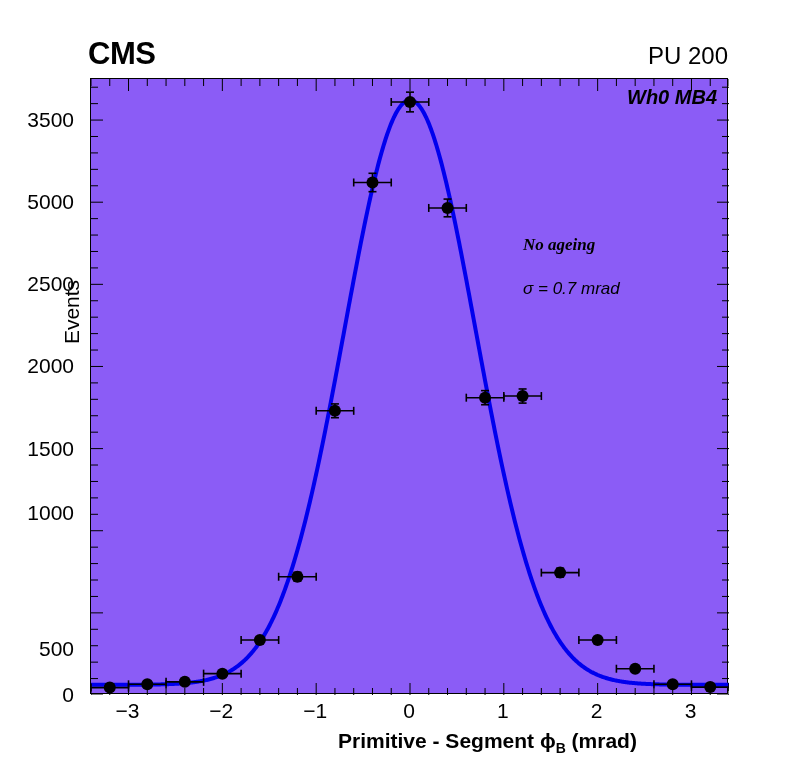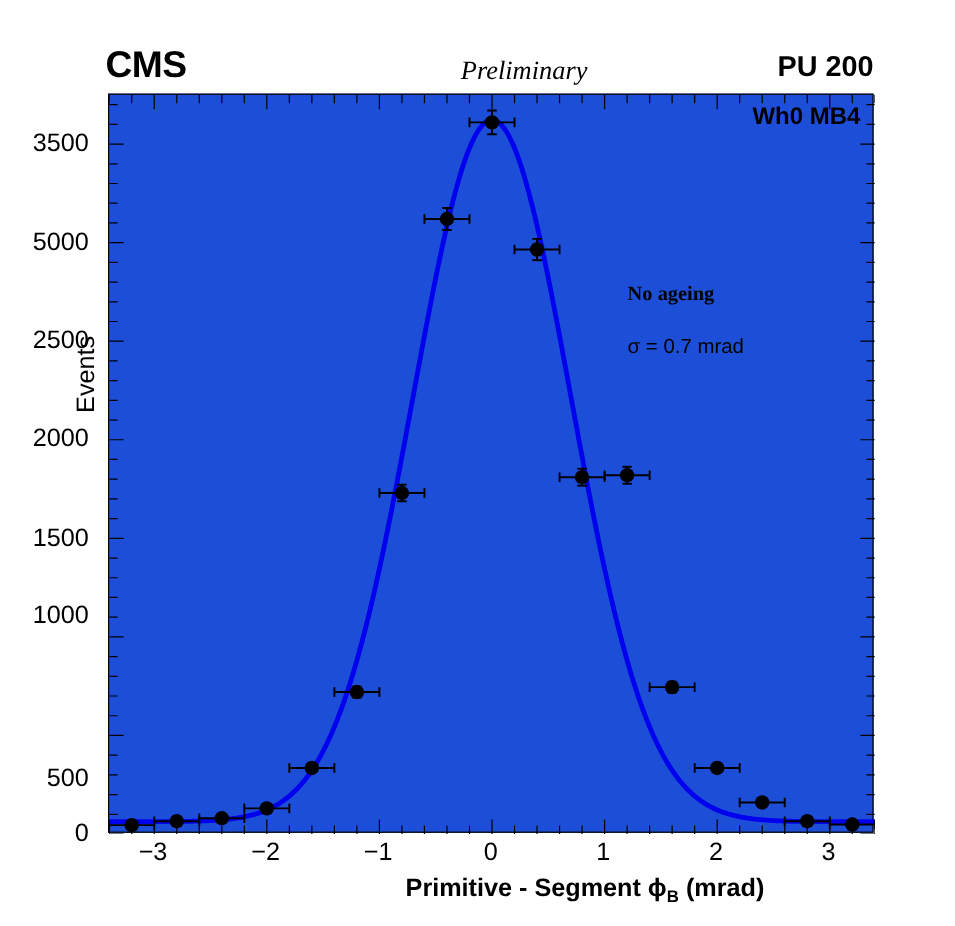--- a/index.html
+++ b/index.html
@@ -6,25 +6,25 @@
   body{width:796px;height:772px;position:relative;
        font-family:"Liberation Sans",sans-serif;color:#000;overflow:hidden;}
 
   
   #header{position:absolute;left:88px;top:40px;width:640px;height:32px;}
   #cms-logo{position:absolute;left:0;top:-2px;font-weight:bold;font-size:31px;
             letter-spacing:-0.5px;line-height:32px;}
   #phase2{position:absolute;left:82px;top:4px;font-weight:bold;font-size:23px;line-height:28px;}
   #preliminary{position:absolute;left:296px;top:5px;font-style:italic;font-size:22px;
                font-family:"Liberation Serif",serif;line-height:28px;}
-  #pu{position:absolute;right:0px;top:2px;font-weight:bold;font-size:24px;line-height:28px;}
+  #pu{position:absolute;right:0px;top:2px;font-weight:normal;font-size:24px;line-height:28px;}
 
   
   #frame{position:absolute;left:90px;top:78px;width:638px;height:616px;
-         border:1px solid #000;box-sizing:border-box;background:#1d4ed8;}
+         border:1px solid #000;box-sizing:border-box;background:#8b5cf6;font-style:italic;}
 
   #plotsvg{position:absolute;left:0;top:0;width:638px;height:616px;}
 
   
   #wh-label{position:absolute;right:10px;top:7px;font-weight:bold;font-size:20px;}
   #ageing{position:absolute;left:432px;top:156px;font-weight:bold;font-size:17px;
           font-family:"Liberation Serif",serif;}
   #sigma{position:absolute;left:432px;top:200px;font-size:17px;}
 
   
@@ -39,21 +39,20 @@
   #ylabels{position:absolute;left:0;top:78px;width:84px;height:616px;}
   .xlab{position:absolute;top:0;text-align:center;font-size:21px;
         line-height:21px;white-space:nowrap;}
   #xlabels{position:absolute;left:90px;top:700px;width:638px;height:26px;}
 </style>
 </head>
 <body>
 
 <div id="header">
   <span id="cms-logo">CMS</span>
-  <span id="preliminary">Preliminary</span>
   <span id="pu">PU 200</span>
 </div>
 
 <div id="ytitle">Events</div>
 
 <div id="ylabels">
     <div class="ylab" style="top: 606px; right: 10px;">0</div>
     <div class="ylab" style="top: 523.867px; right: 10px; margin-top: 36px;">500</div>
     <div class="ylab" style="top: 424px; right: 10px;">1000</div>
     <div class="ylab" style="top: 359.6px; right: 10px;">1500</div>

